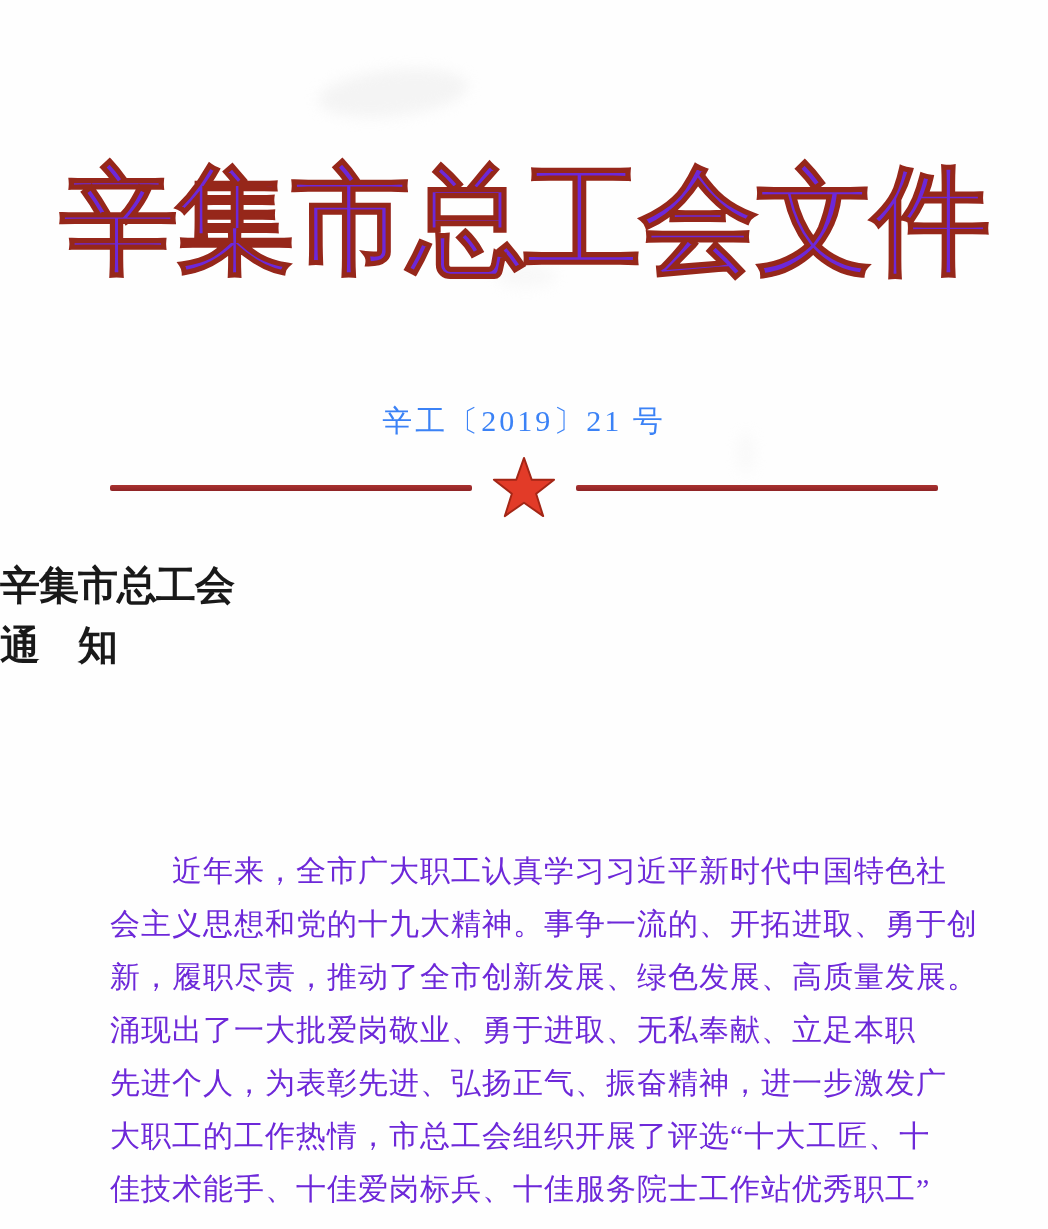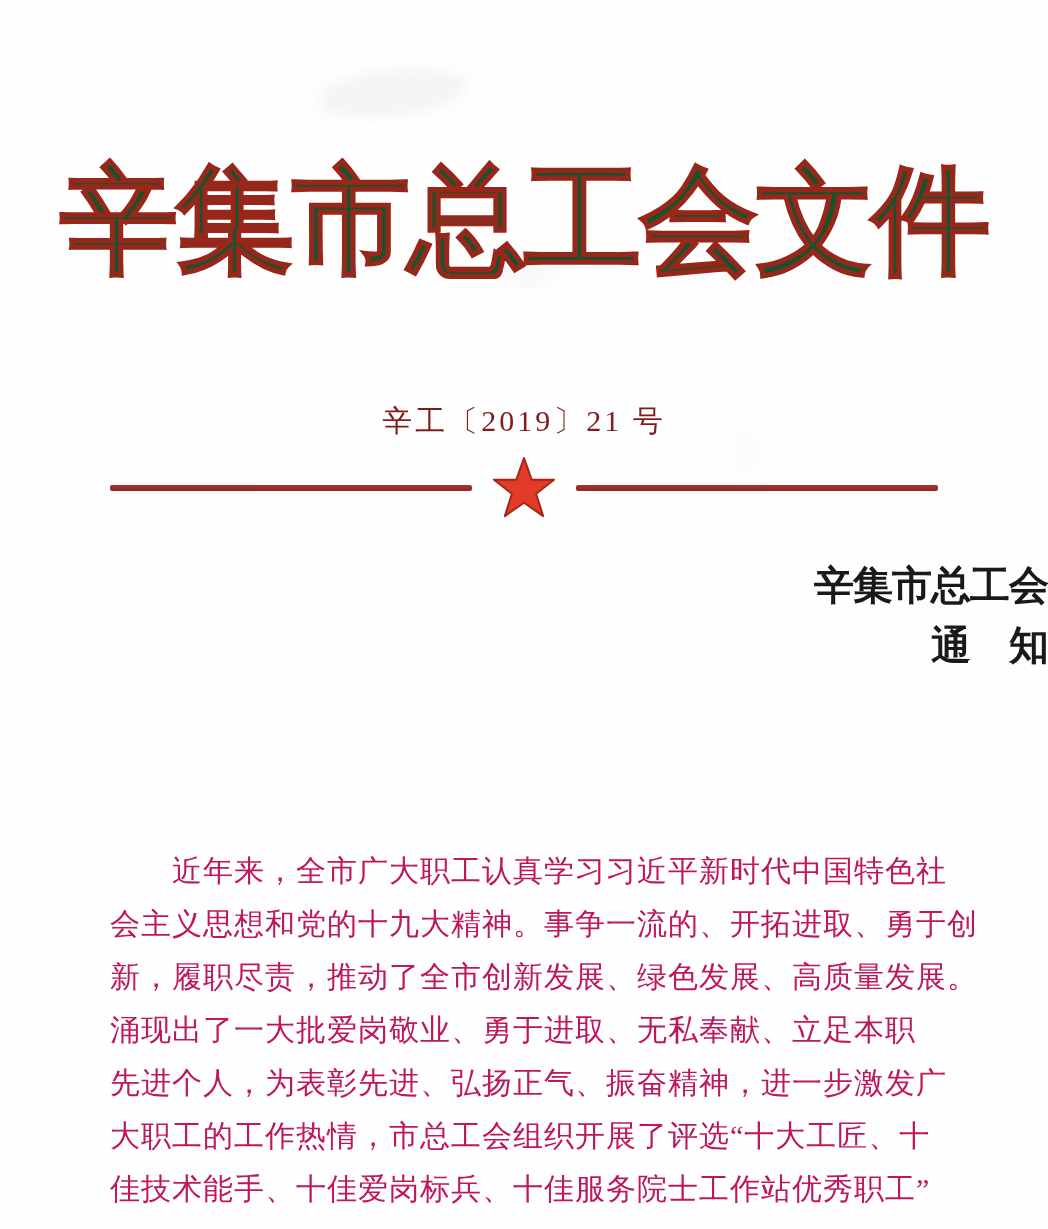--- a/index.html
+++ b/index.html
@@ -19,57 +19,56 @@
   }
   .smudge.s1 { left:318px; top:70px; width:150px; height:46px; transform:rotate(-6deg); }
   .smudge.s2 { left:496px; top:265px; width:60px; height:22px; opacity:.35; }
   .smudge.s3 { left:738px; top:432px; width:16px; height:42px; opacity:.3; }
 
   .red-head {
     position:absolute; top:146px; left:0; width:100%;
     text-align:center;
     font-size:118px; line-height:152px; font-weight:700;
     letter-spacing:-2px;
-    color:#14532d;
+    color:#6d28d9;
     -webkit-text-stroke:1.5px #96271a;
     white-space:nowrap;
   }
   .doc-no {
     position:absolute; top:398px; left:0; width:100%;
     text-align:center;
     font-size:30px; line-height:46px;
     letter-spacing:3px;
-    color:#7f1d1d;
+    color:#3b82f6;
   }
   .divider {
     position:absolute; top:452px; left:110px; width:828px; height:72px;
     display:flex; align-items:center;
   }
   .divider .seg {
     flex:1; height:6px;
     background:linear-gradient(180deg,#a93230 0%,#8e2426 100%);
     border-radius:2px;
   }
   .star-wrap { width:64px; height:72px; margin:0 20px; flex:0 0 auto; }
   .star-wrap svg { width:100%; height:100%; display:block; }
 
   .title-block {
     position:absolute; top:556px; left:0; width:100%;
-    text-align:right;
+    text-align:left;
     font-size:40px; line-height:60px; font-weight:700;
     letter-spacing:-1px;
     color:#191919;
     white-space:nowrap;
-    padding-left:44px;
   }
   .notice-body {
     position:absolute; top:844px; left:110px; width:845px;
     font-size:30px; line-height:53px;
     letter-spacing:1px;
-    color:#be185d;
+    color:#6d28d9;
     white-space:nowrap;
   }
   .notice-body p { margin:0; }
   .notice-body p.indent { text-indent:62px; }
 </style>
 </head>
 <body>
 
 <div class="page">
 

